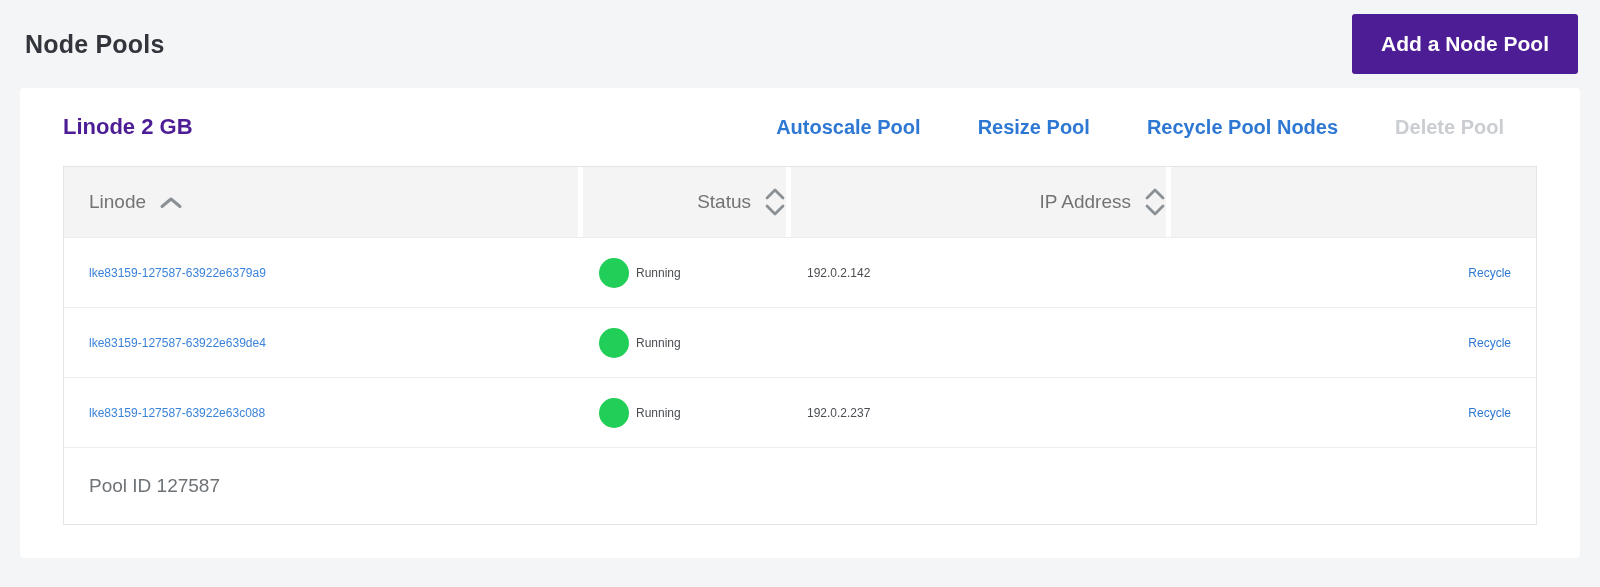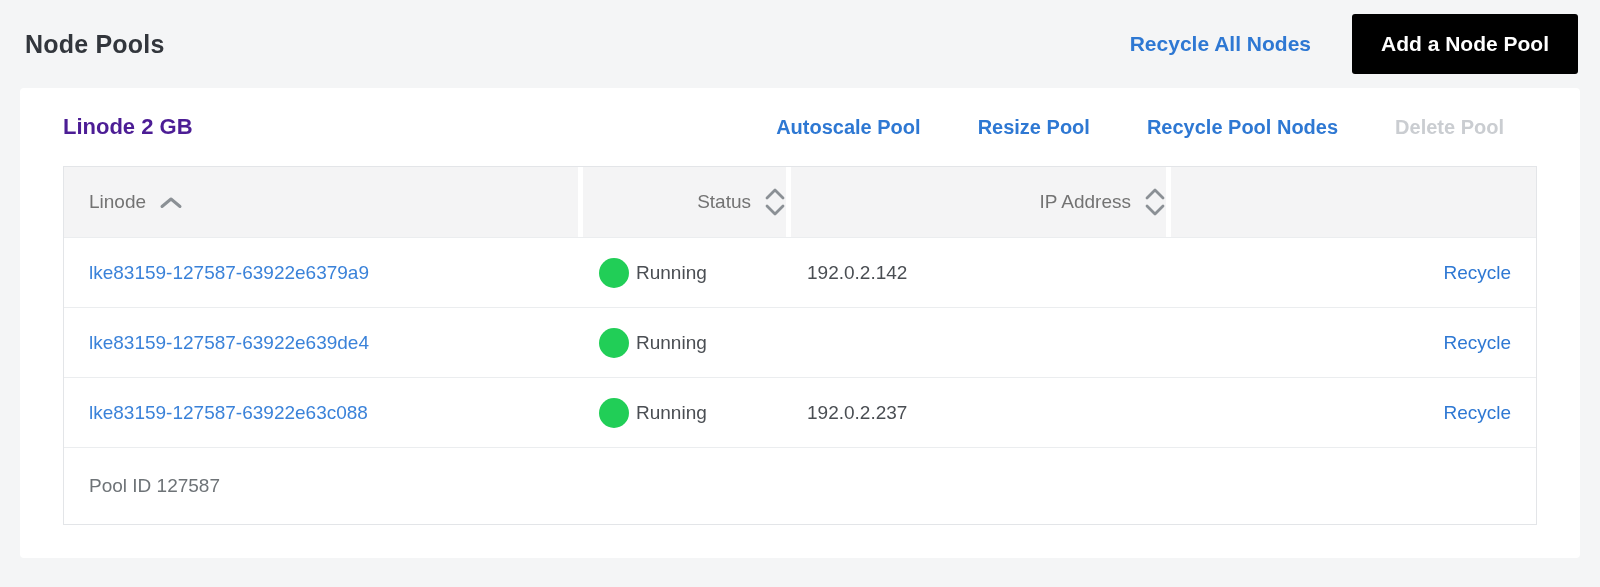--- a/index.html
+++ b/index.html
@@ -26,21 +26,21 @@
   }
   .topbar-actions { margin-left: auto; display: flex; align-items: center; }
   .link {
     color: #2e78d3; text-decoration: none; cursor: pointer;
     font-weight: bold;
   }
   .recycle-all-link { font-size: 21px; }
   .btn-primary {
     margin-left: 41px;
     height: 60px; padding: 0 29px;
-    background: #000000; color: #ffffff;
+    background: #4c1d95; color: #ffffff;
     border: none; border-radius: 3px;
     font-family: inherit; font-size: 21px; font-weight: bold;
     cursor: pointer;
   }
 
   
   .card {
     margin: 0 20px;
     height: 470px;
     background: #ffffff;
@@ -69,21 +69,21 @@
   .th + .th { border-left: 5px solid #ffffff; padding-left: 17px; justify-content: flex-end; }
   .col-name   { width: 514px; }
   .col-status { width: 208px; }
   .col-ip     { width: 380px; }
   .col-action { flex: 1; }
 
   .row {
     display: flex; align-items: center;
     height: 70px;
     border-top: 1px solid #ebedef;
-    font-size: 19px;
+    font-size: 12px;
   }
   .cell { padding-left: 25px; }
   .cell.col-status { display: flex; align-items: center; gap: 7px; padding-left: 21px; color: #4a4e53; }
   .cell.col-ip { padding-left: 21px; color: #4a4e53; }
   .cell.col-action { text-align: right; padding-right: 25px; }
   .node-link { color: #3a82d9; text-decoration: none; font-weight: normal; cursor: pointer; }
   .recycle-link { color: #2e78d3; text-decoration: none; font-weight: normal; cursor: pointer; }
   .status-dot {
     width: 30px; height: 30px; border-radius: 50%;
     background: #21ce57; flex: 0 0 auto;
@@ -96,21 +96,20 @@
     color: #6e7377; font-size: 19px;
   }
   .sort-icon { display: inline-flex; align-items: center; }
 </style>
 </head>
 <body>
 
 <div class="topbar">
   <h1 class="page-title">Node Pools</h1>
   <div class="topbar-actions">
-    <a class="link recycle-all-link">Recycle All Nodes</a>
     <button class="btn-primary">Add a Node Pool</button>
   </div>
 </div>
 
 <div class="card">
 
   <div class="pool-header">
     <div class="pool-title">Linode 2 GB</div>
     <div class="pool-actions">
       <a class="link">Autoscale Pool</a>

